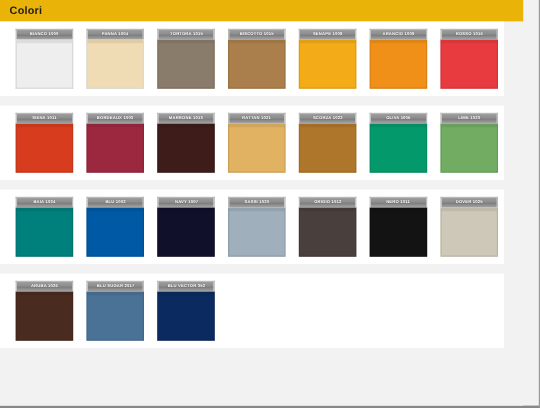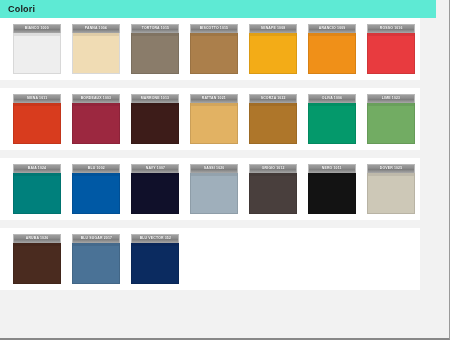--- a/index.html
+++ b/index.html
@@ -23,21 +23,21 @@
     border-right: 1px solid #9a9a9a;
     border-bottom: 2px solid #888888;
   }
 
   
   #title-bar {
     position: absolute;
     left: 0; top: 0;
     width: 436px;
     height: 18px;
-    background: #5eead4;
+    background: #eab308;
     display: flex;
     align-items: center;
   }
 
   #page-title {
     font-size: 9px;
     font-weight: bold;
     color: #1b1b1b;
     letter-spacing: 0.2px;
     padding-left: 8px;

